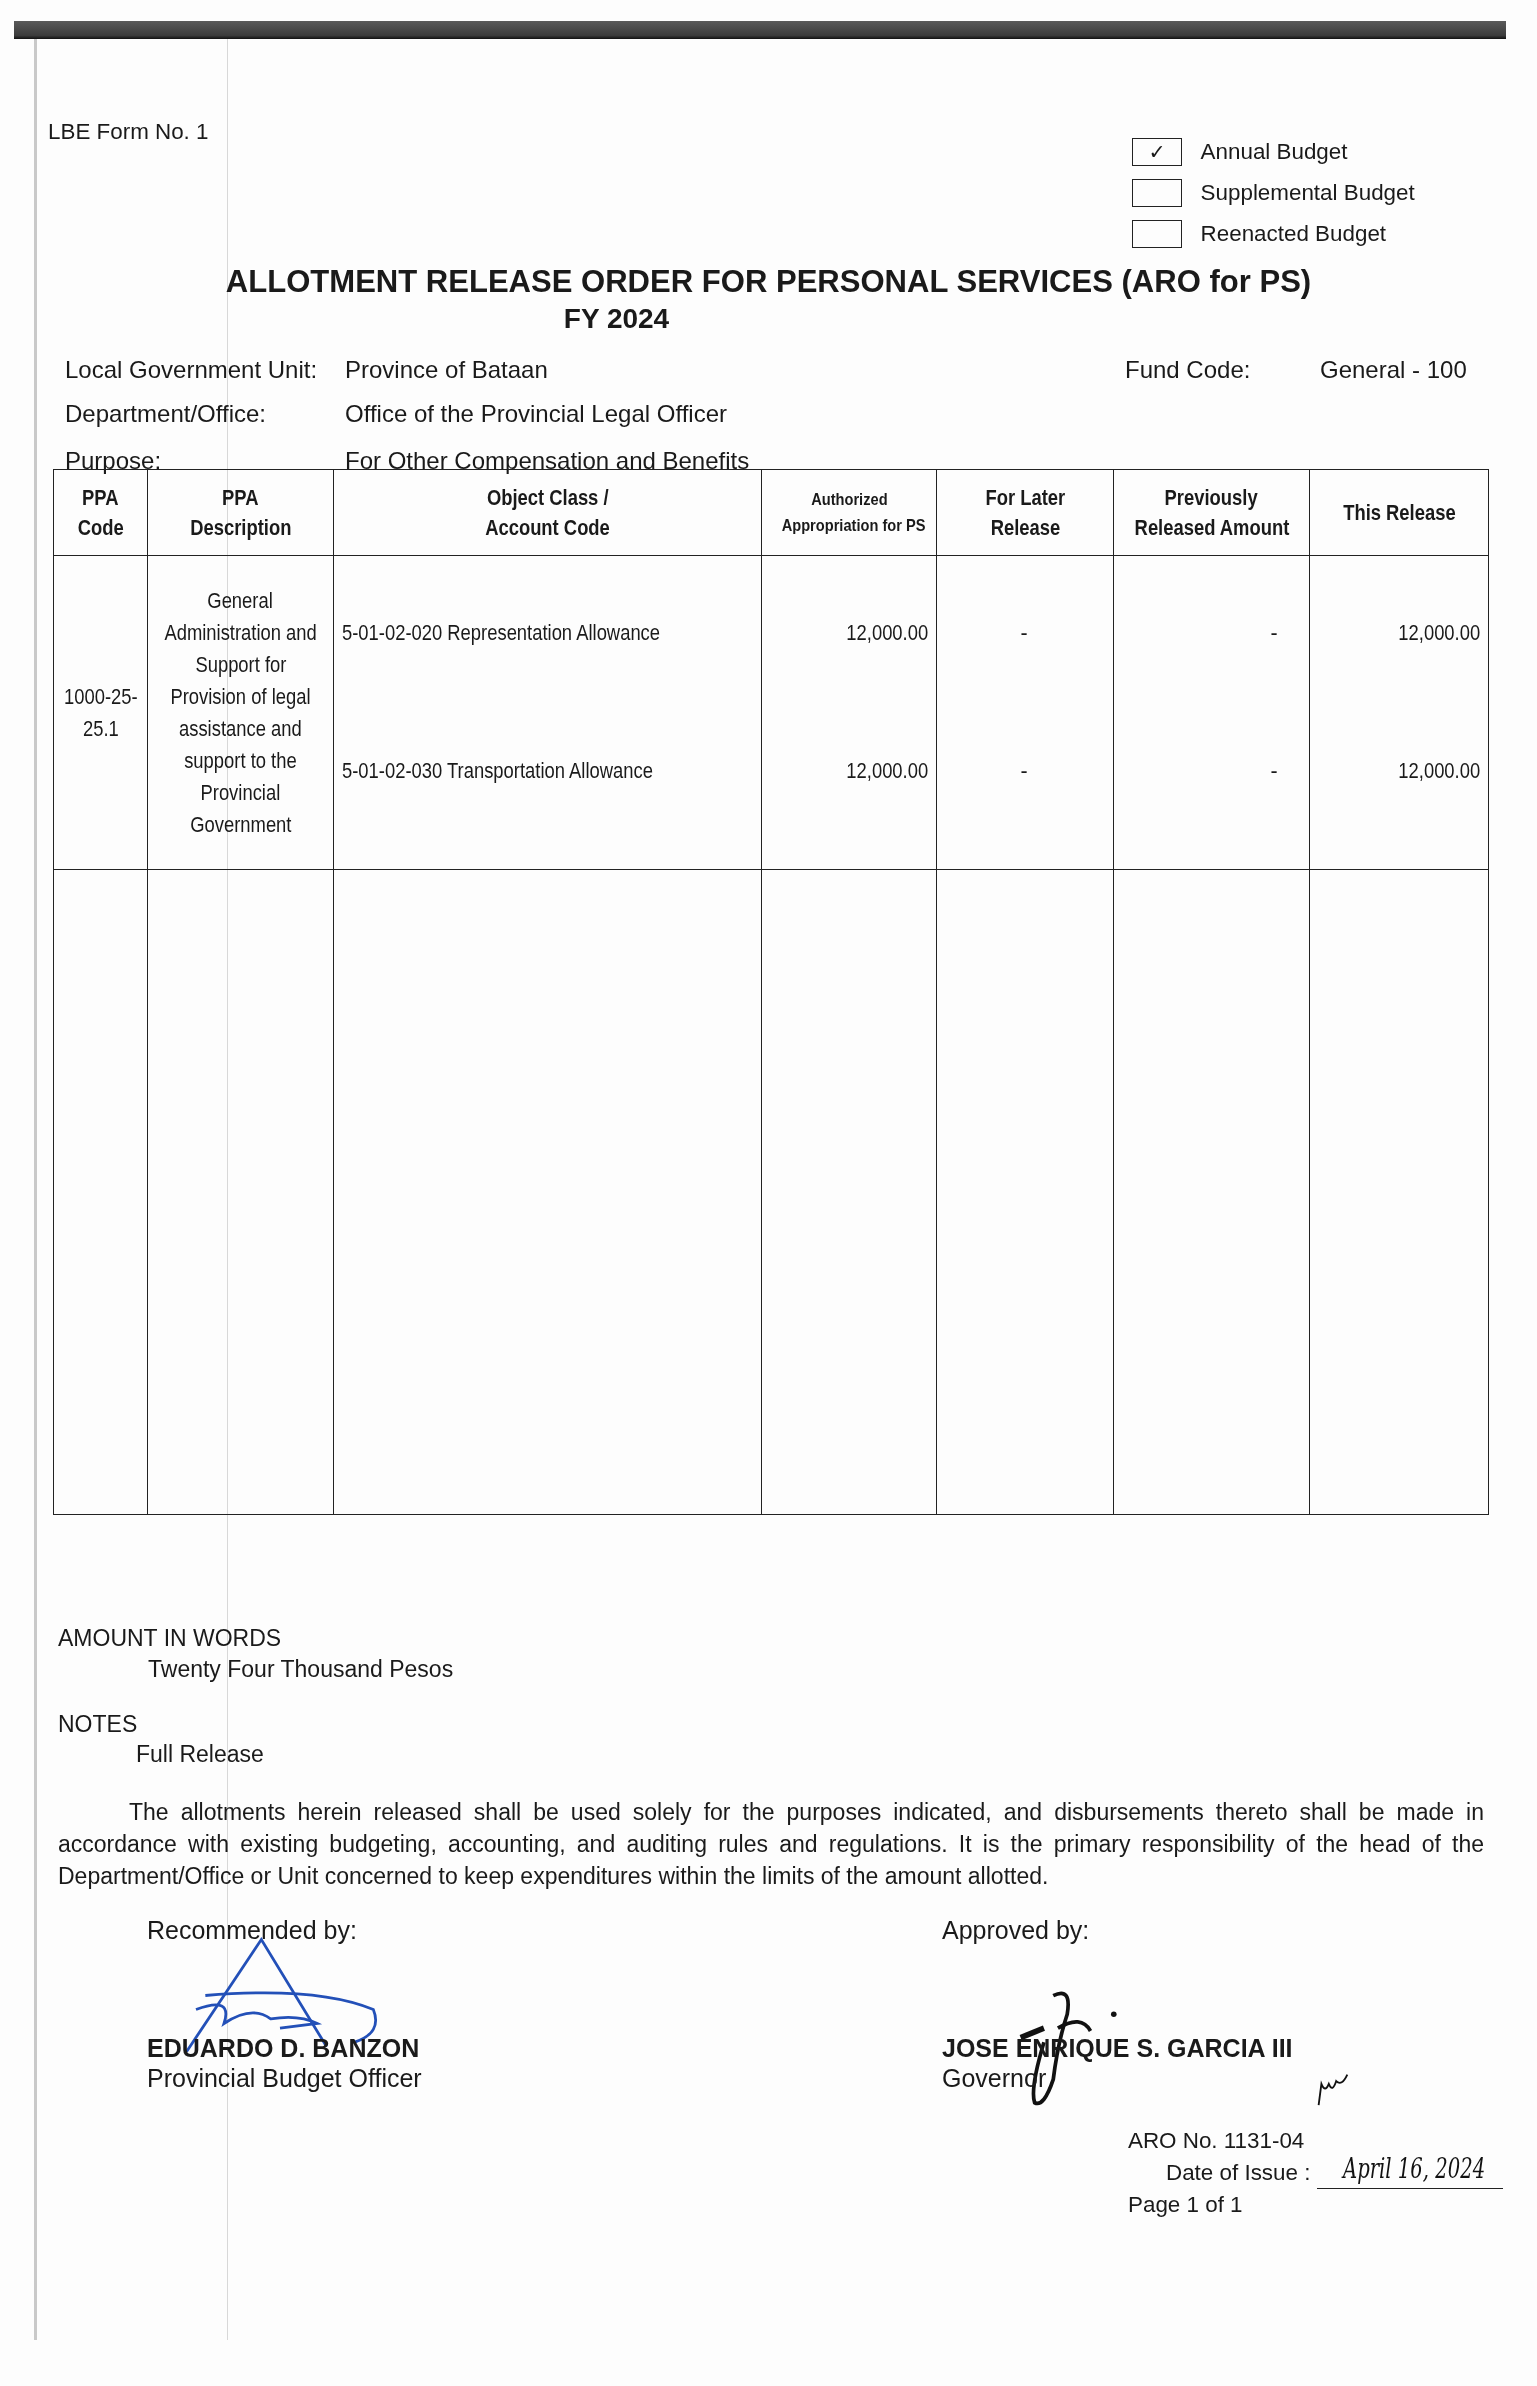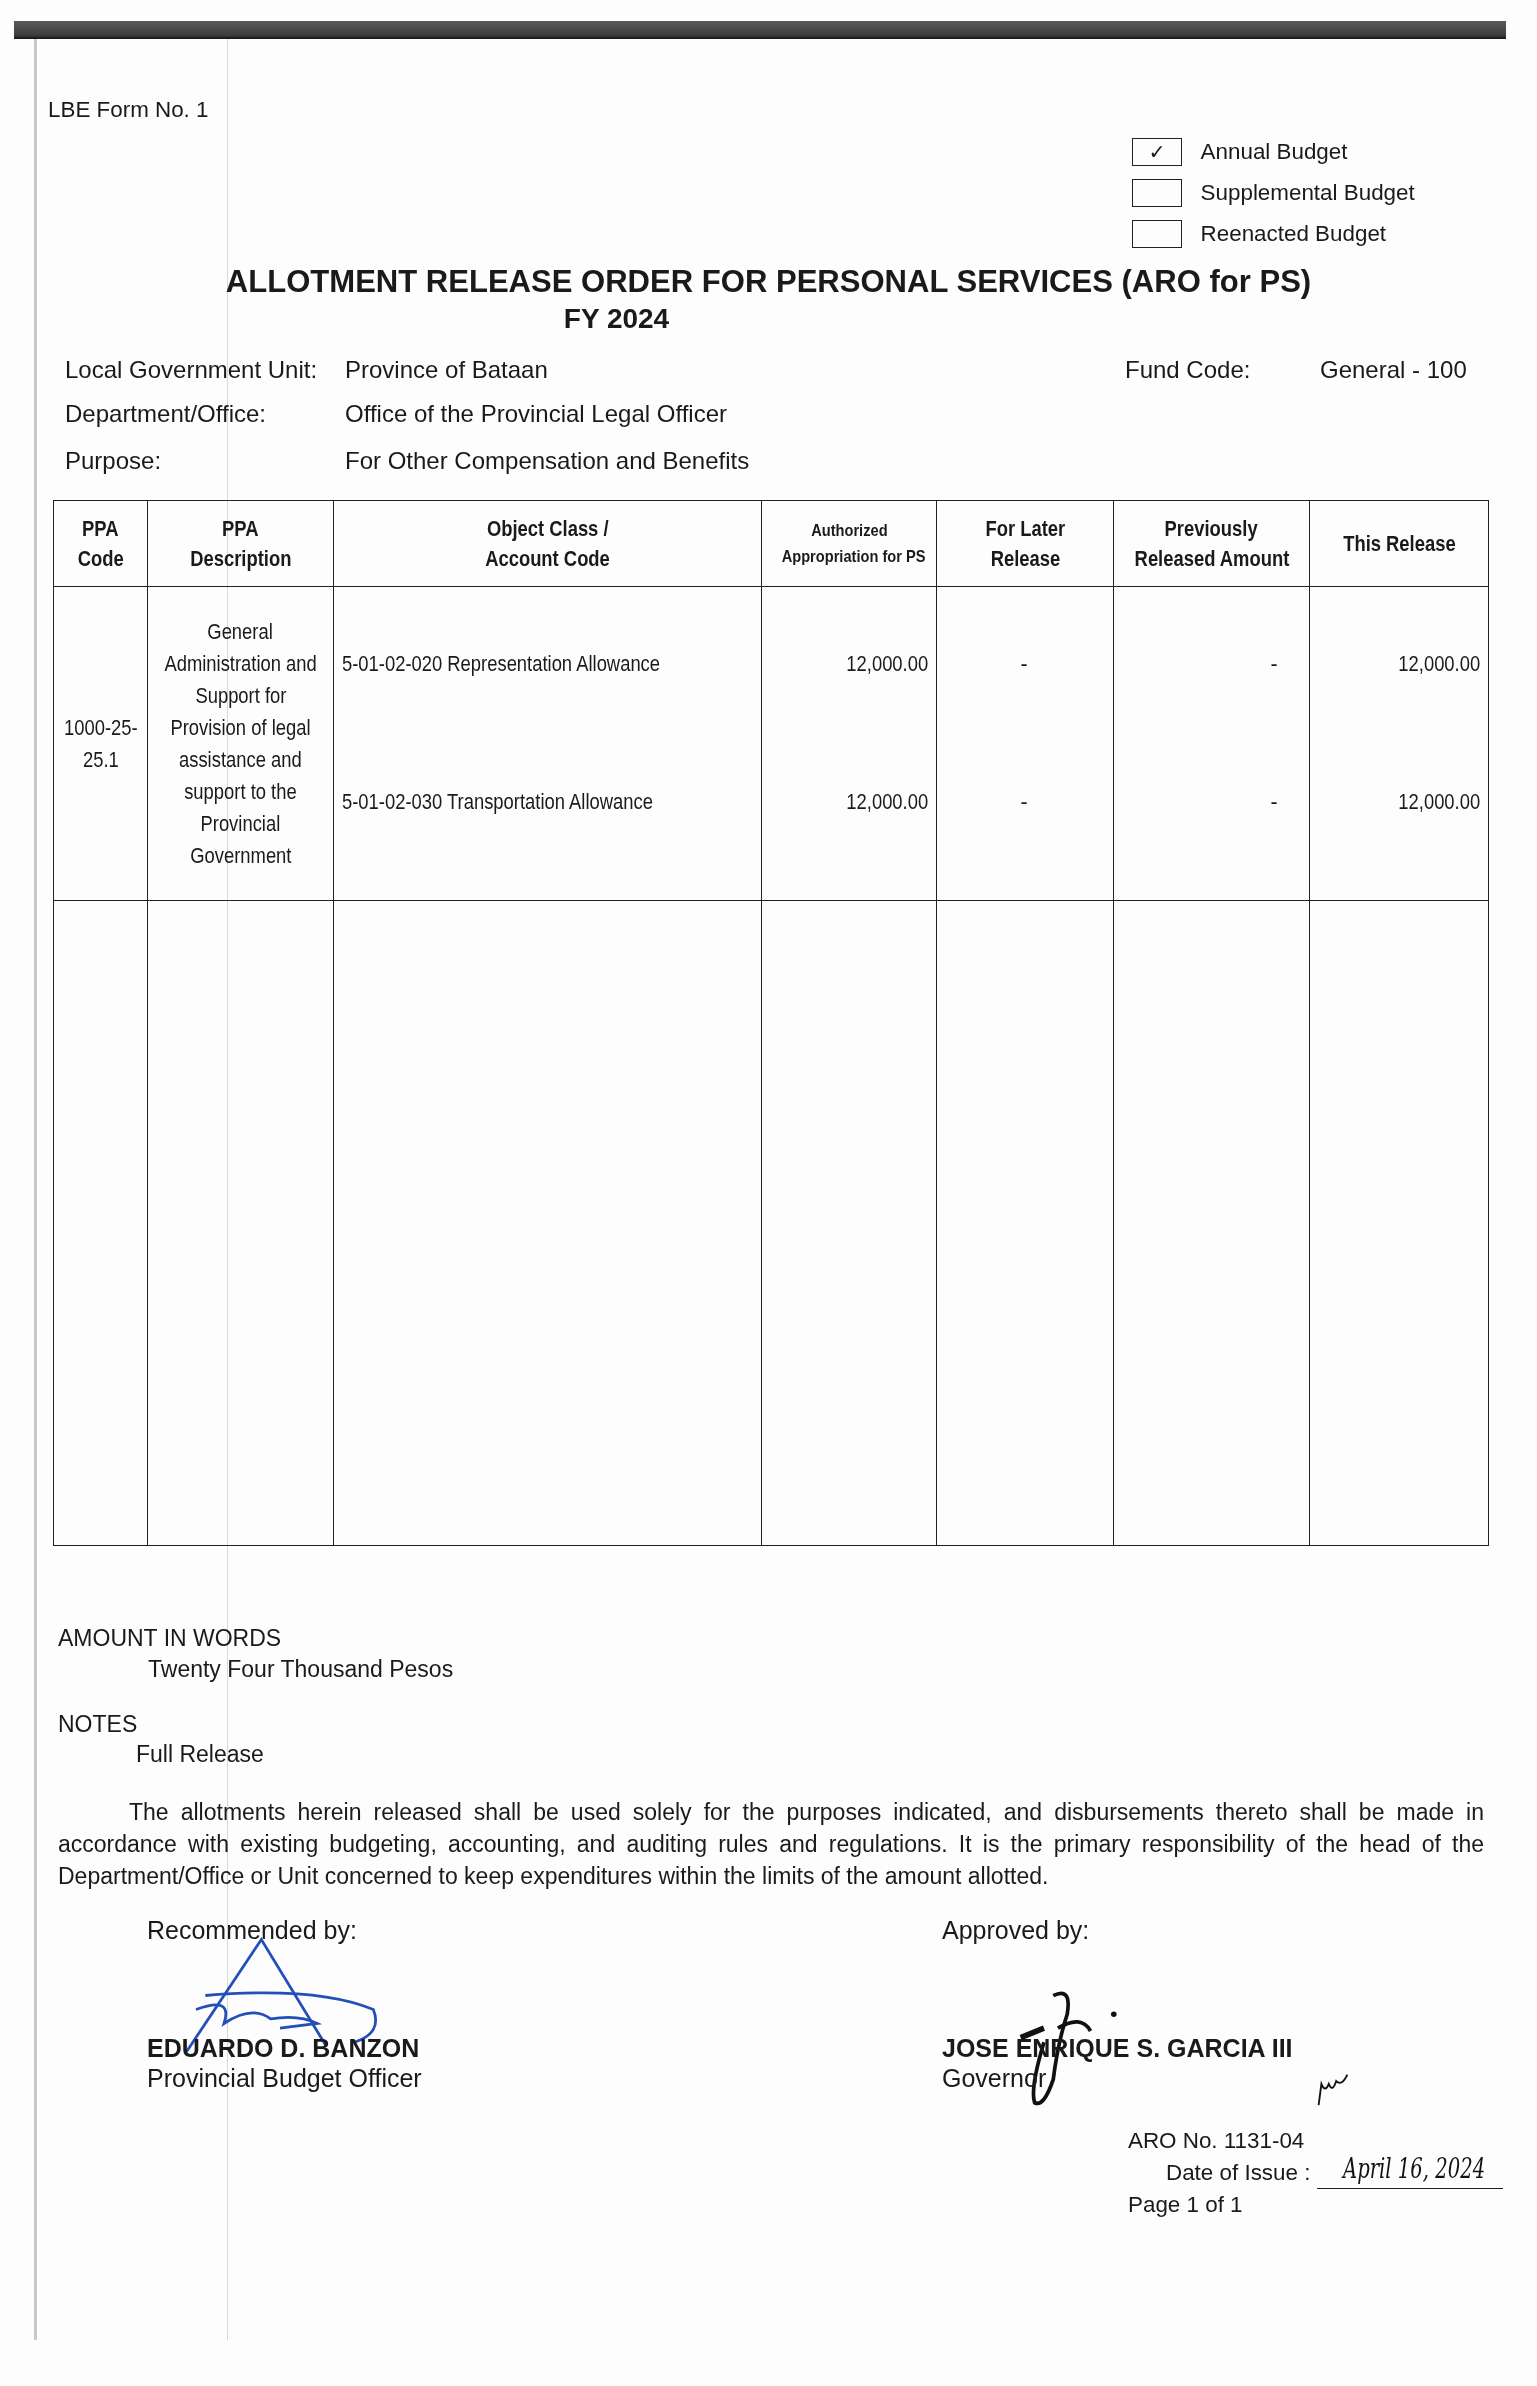--- a/index.html
+++ b/index.html
@@ -9,38 +9,38 @@
     font-family: "Liberation Sans", sans-serif; color: #1a1a1a;
   }
   .abs { position: absolute; }
   .scanbar {
     left: 14px; top: 20.5px; width: 1492px; height: 18.6px;
     background: linear-gradient(#5a5a5a, #3c3c3c 80%, #111);
   }
   .scanline-left { left: 34px; top: 39px; width: 2.8px; height: 2301px; background: #c9c9c9; }
   .scanline-faint { left: 227px; top: 39px; width: 0.9px; height: 2301px; background: #d8d8d8; }
 
-  .form-no { left: 48px; top: 97px; font-size: 22.4px; }
+  .form-no { left: 48px; top: 119px; font-size: 22.4px; }
 
   .budget-types { left: 1132px; top: 131px; }
   .btype { display: flex; align-items: center; height: 41px; }
   .cbox {
     width: 50px; height: 28px; border: 1.9px solid #222; box-sizing: border-box;
     display: flex; align-items: center; justify-content: center; font-size: 20.5px; margin-right: 18.6px;
   }
   .btype-label { font-size: 22.4px; }
 
   .title { left: 0; width: 1537px; top: 263px; text-align: center; font-weight: bold; font-size: 32px; transform: scaleX(0.97); }
   .fy { left: 0; width: 1233px; top: 303px; text-align: center; font-weight: bold; font-size: 28px; }
 
   .info-label { font-size: 24px; }
   .info-val { font-size: 24px; }
 
   table.aro {
-    position: absolute; left: 53px; top: 500px; width: 1436px;
+    position: absolute; left: 53px; top: 469px; width: 1436px;
     border-collapse: collapse; table-layout: fixed;
   }
   table.aro td, table.aro th {
     border: 1.9px solid #222; padding: 0 7.5px; font-family: "Liberation Sans Narrow", "Liberation Sans", sans-serif;
     font-size: 21.4px; box-sizing: border-box;
   }
   table.aro th { font-weight: bold; text-align: center; height: 86px; line-height: 30px; }
   table.aro th.small { font-size: 17px; line-height: 26px; }
   .cond { display: inline-block; transform: scaleX(0.86); transform-origin: center; white-space: nowrap; }
   .cond-l { display: inline-block; transform: scaleX(0.86); transform-origin: left; white-space: nowrap; }

